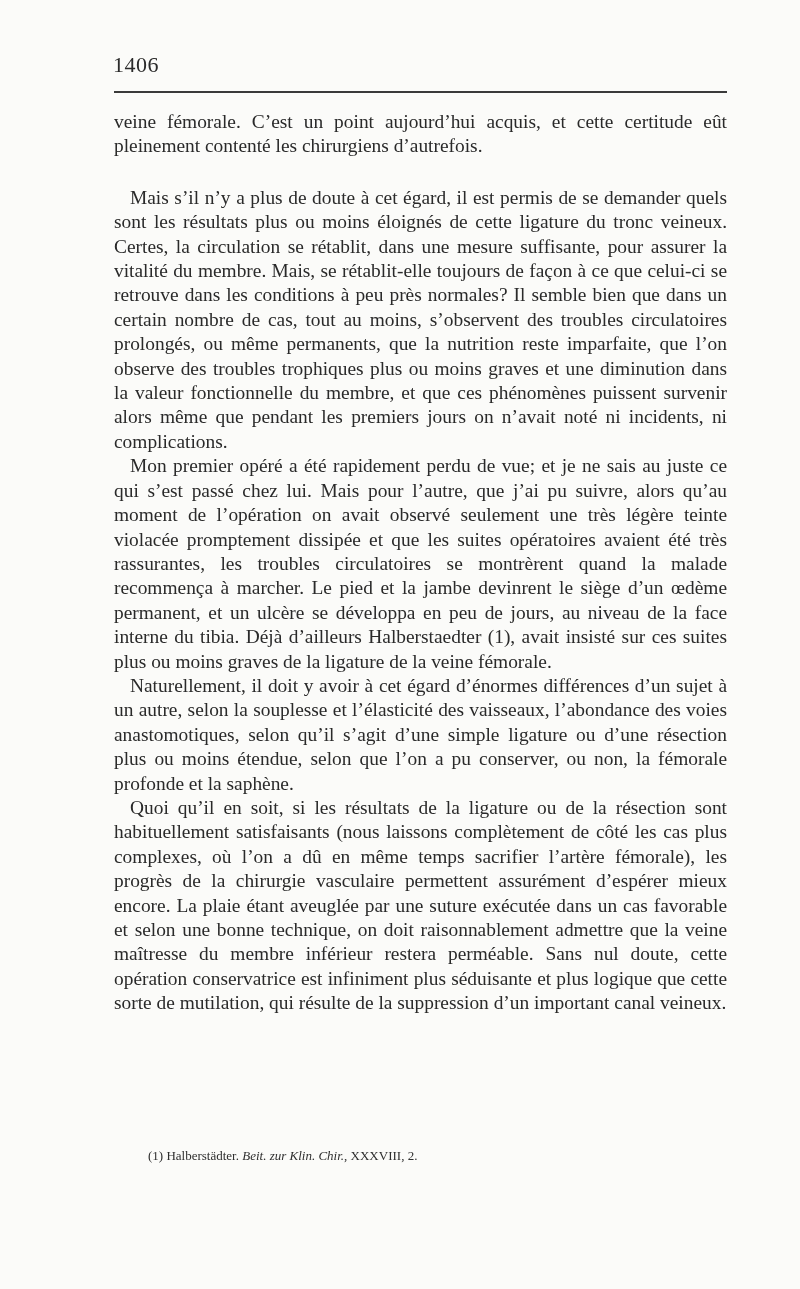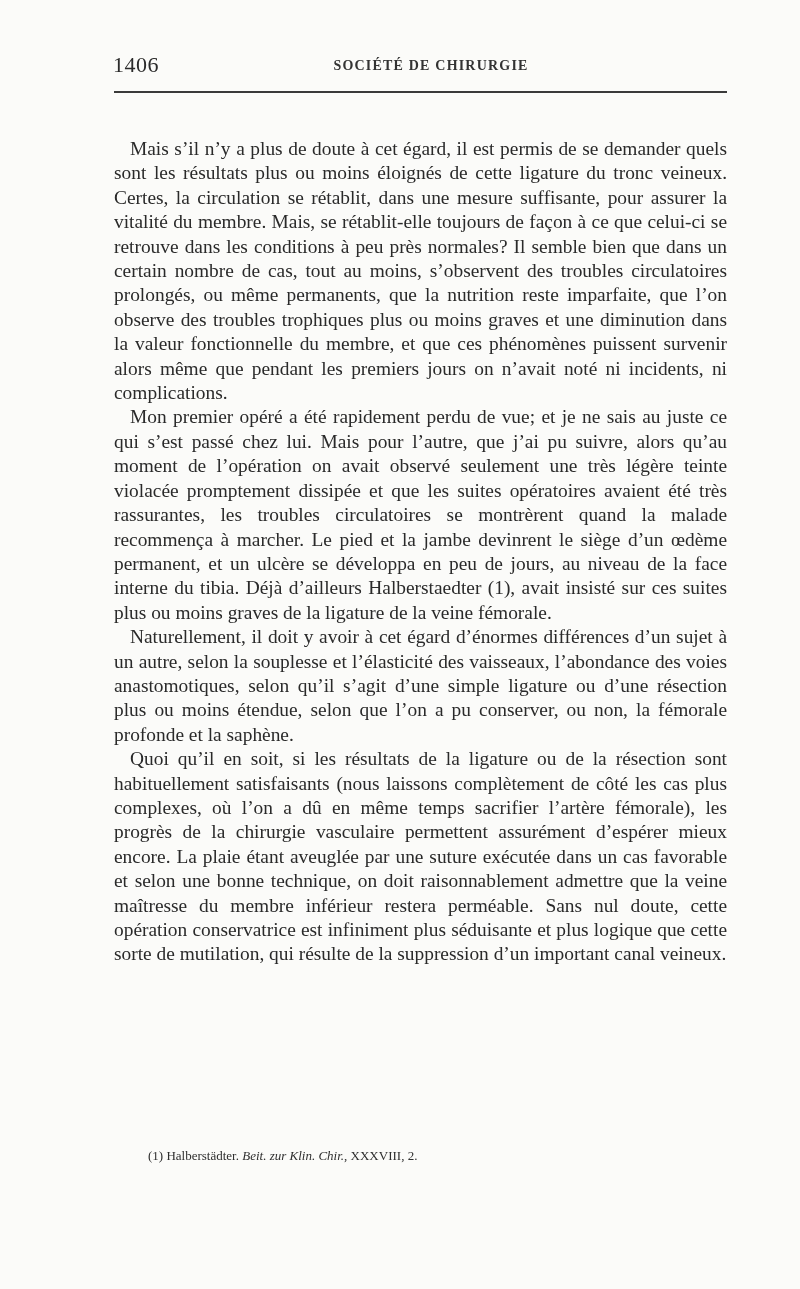--- a/index.html
+++ b/index.html
@@ -78,25 +78,25 @@
       color: #2e2e2e;
     }
     .footnote i { font-style: italic; }
   </style>
 </head>
 <body>
 
 <div class="page">
   <div class="running-head">
     <span class="page-number">1406</span>
-    <span class="journal-title">SOCIÉTÉ DE CHIRURGIE</span>
   </div>
   <div class="rule"></div>
 
   <div class="body-text">
+    <p>veine fémorale. C’est un point aujourd’hui acquis, et cette certitude eût pleinement contenté les chirurgiens d’autrefois.</p>
     <p class="indent gap">Mais s’il n’y a plus de doute à cet égard, il est permis de se demander quels sont les résultats plus ou moins éloignés de cette ligature du tronc veineux. Certes, la circulation se rétablit, dans une mesure suffisante, pour assurer la vitalité du membre. Mais, se rétablit-elle toujours de façon à ce que celui-ci se retrouve dans les conditions à peu près normales? Il semble bien que dans un certain nombre de cas, tout au moins, s’observent des troubles circulatoires prolongés, ou même permanents, que la nutrition reste imparfaite, que l’on observe des troubles trophiques plus ou moins graves et une diminution dans la valeur fonctionnelle du membre, et que ces phénomènes puissent survenir alors même que pendant les premiers jours on n’avait noté ni incidents, ni complications.</p>
     <p class="indent">Mon premier opéré a été rapidement perdu de vue; et je ne sais au juste ce qui s’est passé chez lui. Mais pour l’autre, que j’ai pu suivre, alors qu’au moment de l’opération on avait observé seulement une très légère teinte violacée promptement dissipée et que les suites opératoires avaient été très rassurantes, les troubles circulatoires se montrèrent quand la malade recommença à marcher. Le pied et la jambe devinrent le siège d’un œdème permanent, et un ulcère se développa en peu de jours, au niveau de la face interne du tibia. Déjà d’ailleurs Halberstaedter (1), avait insisté sur ces suites plus ou moins graves de la ligature de la veine fémorale.</p>
     <p class="indent">Naturellement, il doit y avoir à cet égard d’énormes différences d’un sujet à un autre, selon la souplesse et l’élasticité des vaisseaux, l’abondance des voies anastomotiques, selon qu’il s’agit d’une simple ligature ou d’une résection plus ou moins étendue, selon que l’on a pu conserver, ou non, la fémorale profonde et la saphène.</p>
     <p class="indent">Quoi qu’il en soit, si les résultats de la ligature ou de la résection sont habituellement satisfaisants (nous laissons complètement de côté les cas plus complexes, où l’on a dû en même temps sacrifier l’artère fémorale), les progrès de la chirurgie vasculaire permettent assurément d’espérer mieux encore. La plaie étant aveuglée par une suture exécutée dans un cas favorable et selon une bonne technique, on doit raisonnablement admettre que la veine maîtresse du membre inférieur restera perméable. Sans nul doute, cette opération conservatrice est infiniment plus séduisante et plus logique que cette sorte de mutilation, qui résulte de la suppression d’un important canal veineux.</p>
   </div>
 
   <div class="footnote">
     <span>(1)</span>
     <span>Halberstädter.</span>
     <i>Beit. zur Klin. Chir.</i><span>, XXXVIII, 2.</span>

